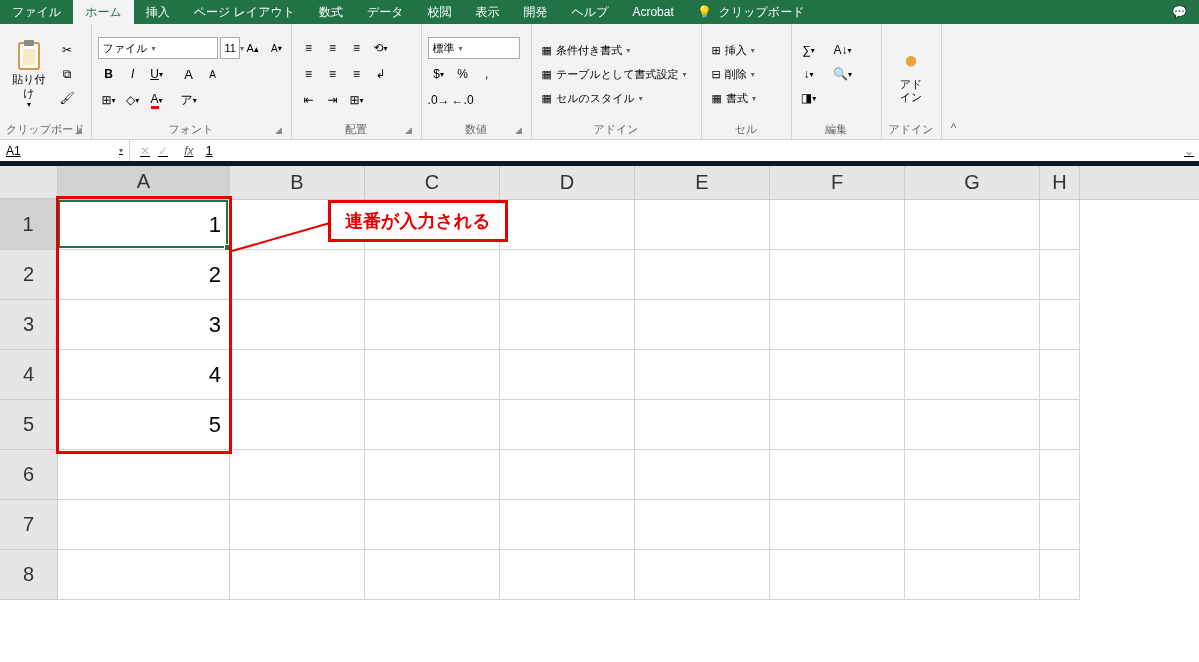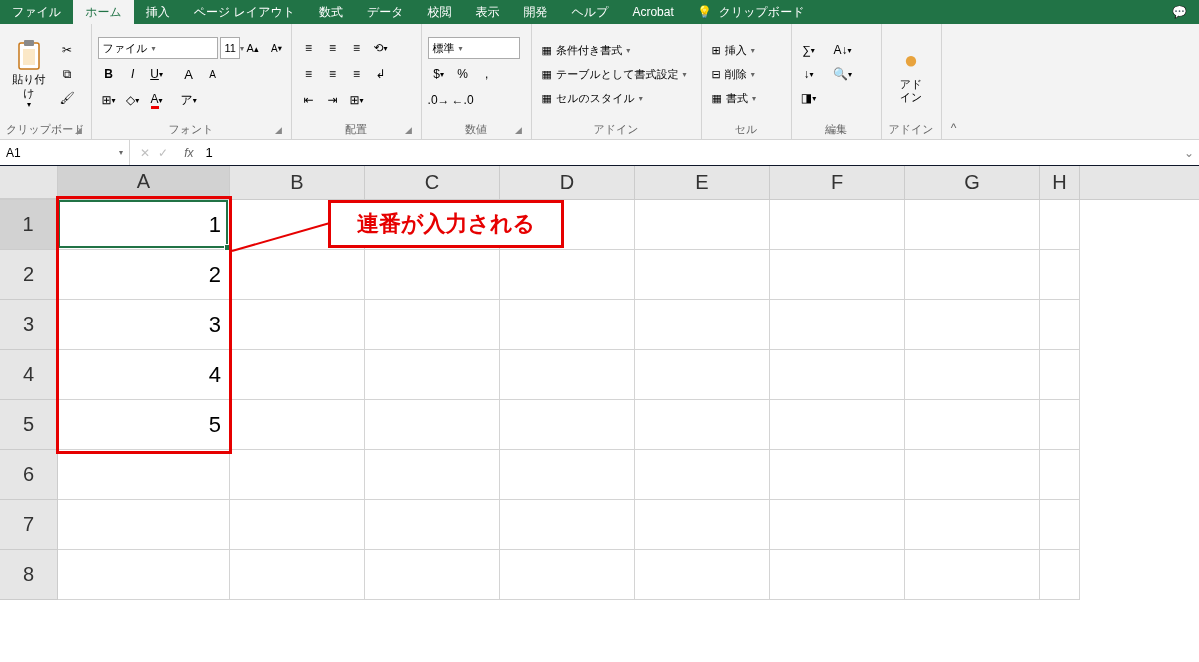--- a/index.html
+++ b/index.html
@@ -26,21 +26,21 @@
   .col { display: flex; flex-direction: column; gap: 2px; justify-content: center; }
   .row { display: flex; gap: 2px; align-items: center; }
   .small-btn { width: 22px; height: 22px; display: flex; align-items: center; justify-content: center; cursor: pointer; font-size: 12px; }
   .combo { border: 1px solid #ababab; background: #fff; height: 22px; display: flex; align-items: center; padding: 0 4px; font-size: 11px; }
   .combo .dd { margin-left: 4px; font-size: 8px; color: #666; }
   .menu-btn { display: flex; align-items: center; height: 22px; padding: 0 4px; cursor: pointer; font-size: 11px; gap: 4px; }
   .menu-btn .dd { font-size: 8px; color: #666; }
   .collapse-ribbon { width: 24px; display: flex; align-items: flex-end; justify-content: center; padding-bottom: 4px; color: #666; cursor: pointer; }
   
   
-  .formula-row { display: flex; align-items: center; height: 26px; border-bottom: 1px solid #0f172a; background: #fff; }
+  .formula-row { display: flex; align-items: center; height: 26px; border-bottom: 5px solid #0f172a; background: #fff; text-decoration: underline; }
   .name-box { width: 130px; border-right: 1px solid #d4d4d4; display: flex; align-items: center; padding: 0 6px; height: 100%; }
   .name-box input { border: none; outline: none; width: 80px; font-size: 12px; }
   .name-box .dd { font-size: 8px; color: #666; margin-left: auto; }
   .fb-btns { display: flex; align-items: center; gap: 8px; padding: 0 10px; color: #bfbfbf; }
   .fx { font-style: italic; color: #666; font-size: 12px; padding: 0 6px; }
   .formula-input { flex: 1; border: none; outline: none; padding: 0 6px; font-size: 13px; height: 100%; }
   .fb-expand { width: 20px; text-align: center; color: #888; cursor: pointer; }
   
   
   .grid-area { position: relative; }
@@ -53,21 +53,21 @@
   .row-header { width: 58px; height: 50px; background: #e6e6e6; border-right: 1px solid #ccc; border-bottom: 1px solid #ccc; display: flex; align-items: center; justify-content: center; font-size: 20px; color: #333; }
   .row-header.sel { background: #d2d2d2; border-right: 2px solid #217346; }
   .cells { position: relative; }
   .cell-row { display: flex; }
   .cell { height: 50px; border-right: 1px solid #d4d4d4; border-bottom: 1px solid #d4d4d4; display: flex; align-items: center; justify-content: flex-end; padding: 0 8px; font-size: 22px; }
   
   .selection-border { position: absolute; border: 2px solid #217346; pointer-events: none; }
   .fill-handle { position: absolute; width: 7px; height: 7px; background: #217346; border: 1px solid #fff; }
   
   .annotation-box { position: absolute; border: 3px solid #e60000; }
-  .callout { position: absolute; border: 3px solid #e60000; background: #fff; padding: 6px 26px; font-size: 22px; font-weight: 700; color: #e60000; }
+  .callout { position: absolute; border: 3px solid #e60000; background: #fff; padding: 6px 14px; font-size: 18px; font-weight: 700; color: #e60000; }
   .callout-line { position: absolute; border-top: 2px solid #e60000; transform-origin: left center; }
   
   .icon-clipboard svg, .icon-addin svg, .icon-pdf svg { display: block; }
 </style>
 </head>
 <body>
 
 <div class="titlebar">
   <div class="tabs">
     <div class="tab">ファイル</div>

